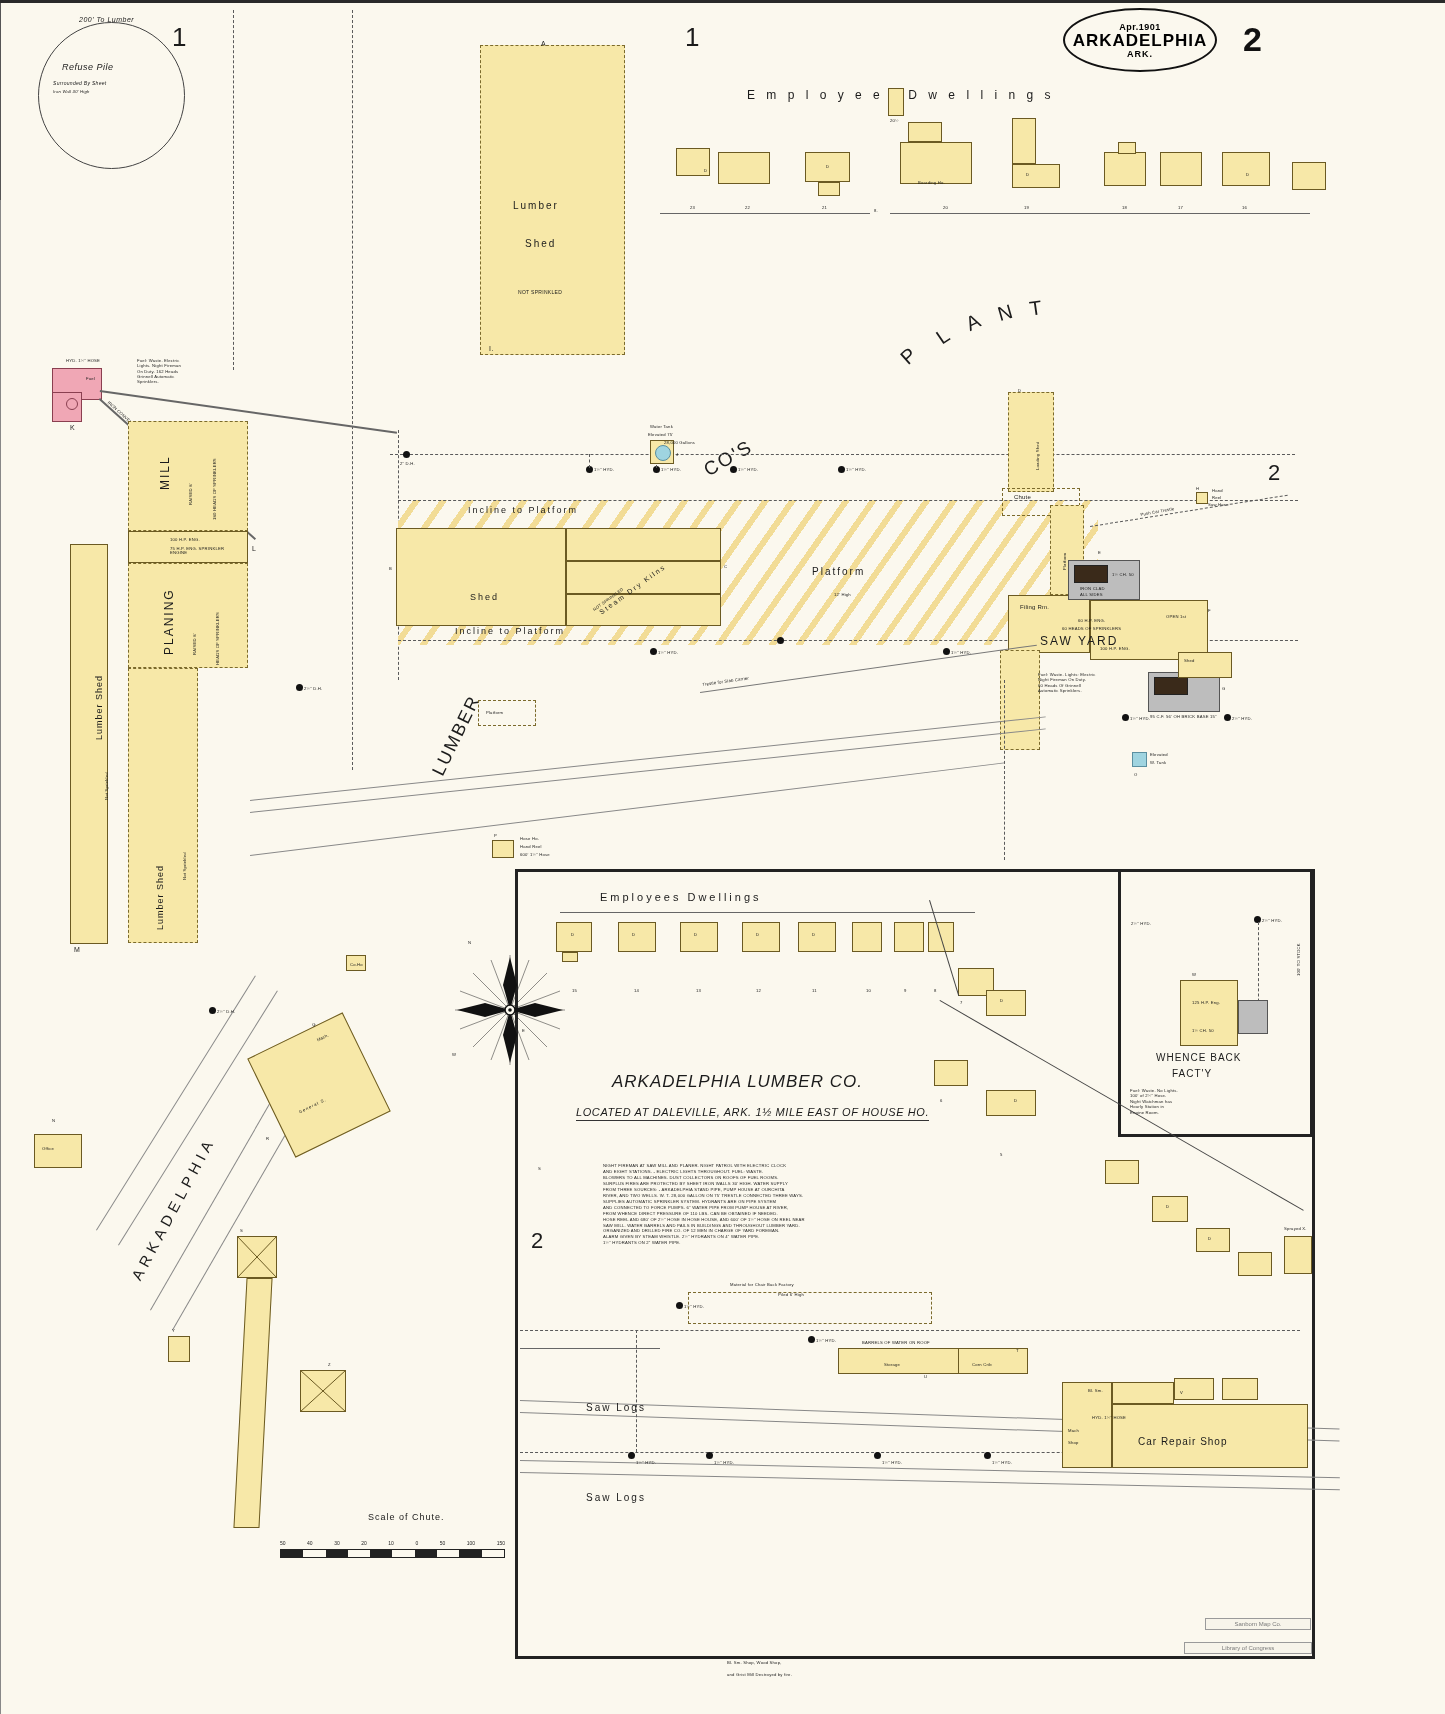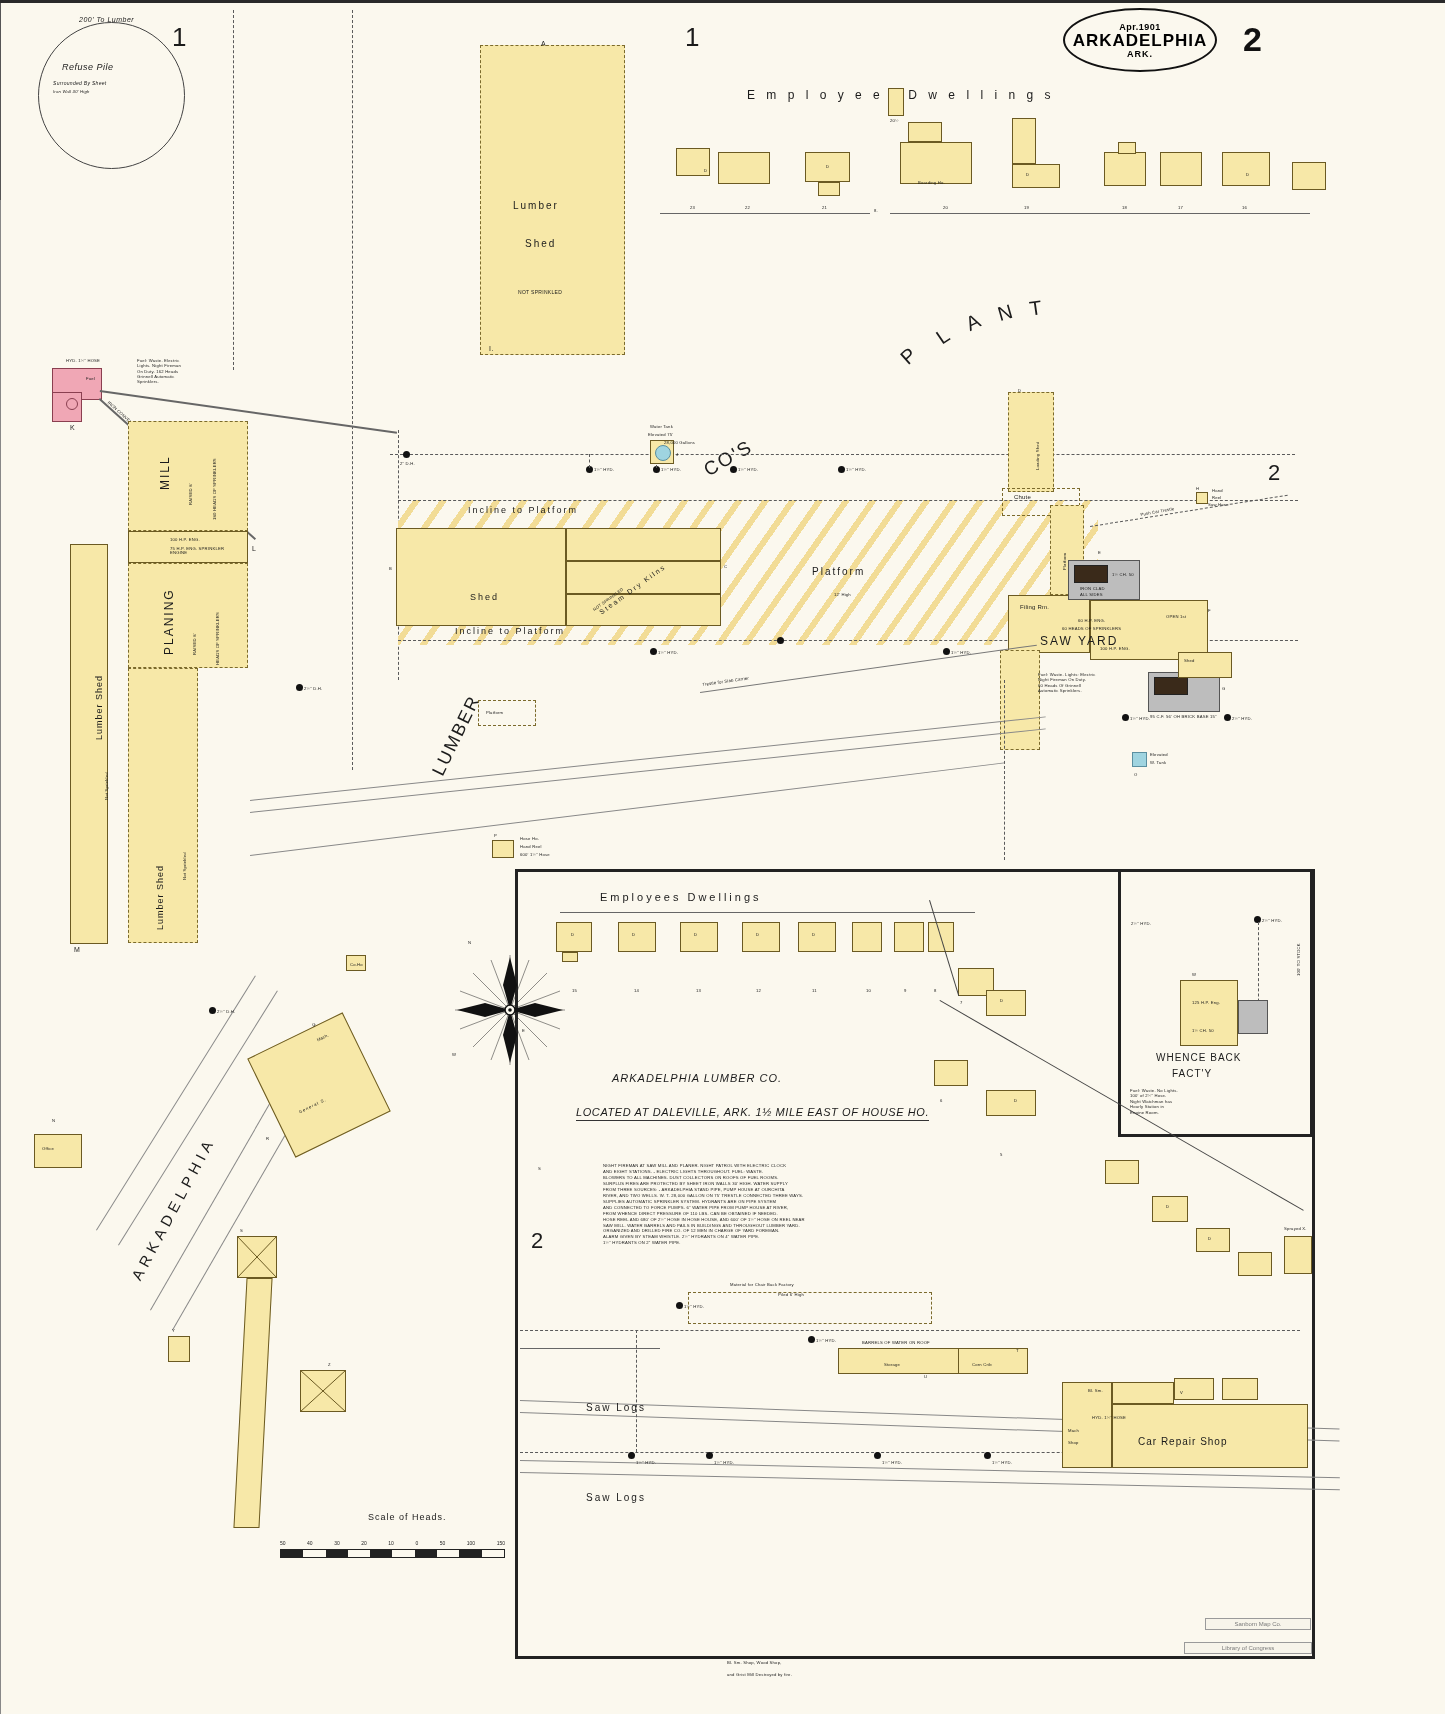--- a/index.html
+++ b/index.html
@@ -439,21 +439,21 @@
       <polygon points="55,55 48,80 55,108 62,80" fill="#111"></polygon>
       <circle cx="55" cy="55" r="5" fill="#fbf8ee" stroke="#111" stroke-width="1.6"></circle>
       <circle cx="55" cy="55" r="1.8" fill="#111"></circle>
     </svg>
   </div>
   <div class="lbl xtiny" style="left:468px;top:940px;">N</div>
   <div class="lbl xtiny" style="left:522px;top:1028px;">E</div>
   <div class="lbl xtiny" style="left:452px;top:1052px;">W</div>
   <div class="lbl xtiny" style="left:538px;top:1166px;">S</div>
 
-  <div class="lbl" style="left:612px;top:1072px;font-size:11px;letter-spacing:1px;font-style:italic;">ARKADELPHIA      LUMBER      CO.</div>
+  <div class="lbl" style="left:612px;top:1072px;font-size:17px;letter-spacing:1px;font-style:italic;">ARKADELPHIA      LUMBER      CO.</div>
   <div class="lbl" style="left:576px;top:1106px;font-size:11px;letter-spacing:.6px;font-style:italic;border-bottom:1.4px solid #333;padding-bottom:2px;">LOCATED AT DALEVILLE, ARK.   1½ MILE EAST OF HOUSE HO.</div>
 
   <div style="position:absolute;left:603px;top:1163px;line-height:1.42;">
     <div class="lbl xtiny" style="position:relative;">NIGHT FIREMAN AT SAW MILL AND PLANER.  NIGHT PATROL WITH ELECTRIC CLOCK</div>
     <div class="lbl xtiny" style="position:relative;">AND EIGHT STATIONS. -  ELECTRIC LIGHTS THROUGHOUT.      FUEL: WASTE.</div>
     <div class="lbl xtiny" style="position:relative;">BLOWERS TO ALL MACHINES.     DUST COLLECTORS  ON ROOFS OF FUEL ROOMS.</div>
     <div class="lbl xtiny" style="position:relative;">SURPLUS FIRES ARE PROTECTED  BY SHEET IRON WALLS 30' HIGH.      WATER SUPPLY</div>
     <div class="lbl xtiny" style="position:relative;">FROM THREE SOURCES: - ARKADELPHIA STAND PIPE,   PUMP HOUSE AT OURCHITA</div>
     <div class="lbl xtiny" style="position:relative;">RIVER, AND TWO WELLS. W. T. 28,000 GALLON ON 75' TRESTLE CONNECTED THREE WAYS.</div>
     <div class="lbl xtiny" style="position:relative;">SUPPLIES AUTOMATIC SPRINKLER SYSTEM.        HYDRANTS ARE ON PIPE SYSTEM</div>
@@ -532,21 +532,21 @@
   <div class="bldg" style="left:1174px;top:1378px;width:40px;height:22px;"></div>
   <div class="bldg" style="left:1222px;top:1378px;width:36px;height:22px;"></div>
   <div class="lbl xtiny" style="left:1068px;top:1428px;">Mach</div>
   <div class="lbl xtiny" style="left:1068px;top:1440px;">Shop</div>
   <div class="lbl xtiny" style="left:1088px;top:1388px;">Bl. Sm.</div>
   <div class="lbl xtiny" style="left:1092px;top:1415px;">HYD. 1½" HOSE</div>
   <div class="lbl" style="left:1138px;top:1436px;font-size:10px;letter-spacing:1px;">Car   Repair   Shop</div>
   <div class="lbl xtiny" style="left:1180px;top:1390px;">V</div>
 
   <div id="scalebar">
-    <div class="lbl" style="position:relative;left:88px;top:-18px;font-size:9px;letter-spacing:1px;">Scale of Heads.</div>
+    <div class="lbl" style="position:relative;left:88px;top:-18px;font-size:9px;letter-spacing:1px;">Scale of Chute.</div>
     <div style="position:relative;display:flex;justify-content:space-between;font-size:5px;color:#222;width:225px;">
       <span>50</span>
       <span>40</span>
       <span>30</span>
       <span>20</span>
       <span>10</span>
       <span>0</span>
       <span>50</span>
       <span>100</span>
       <span>150</span>

